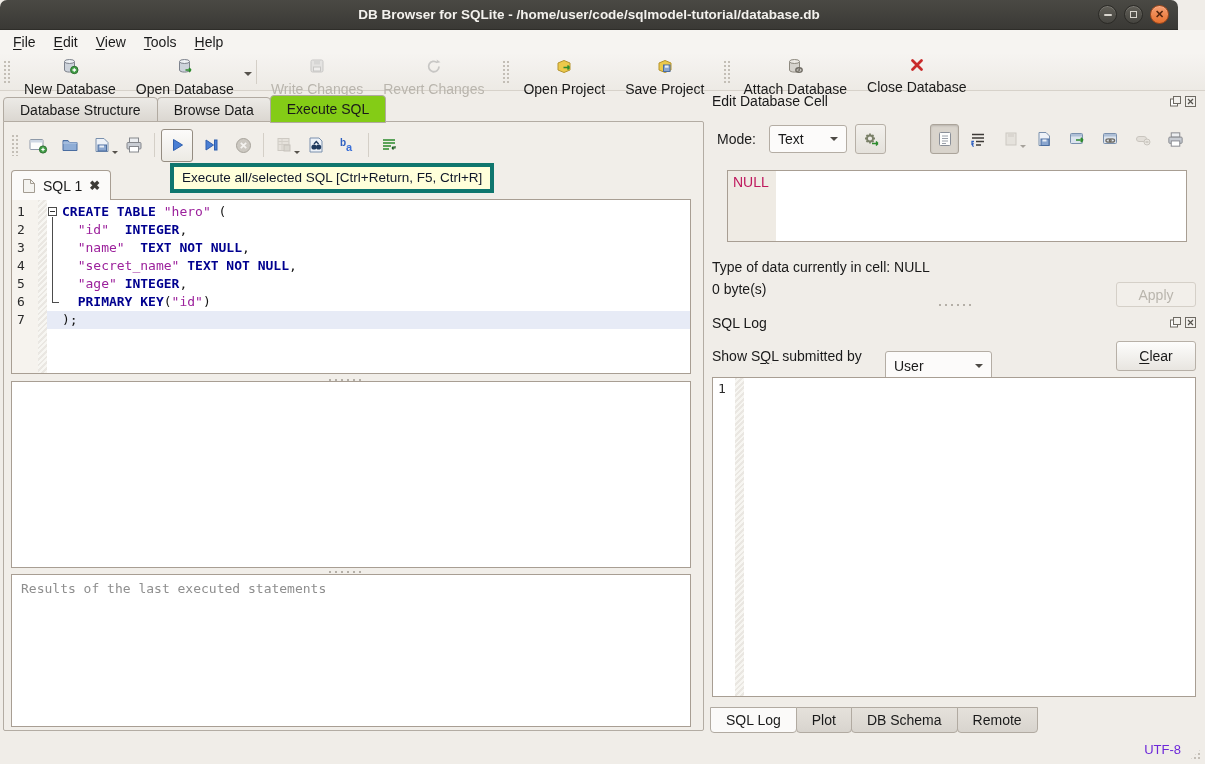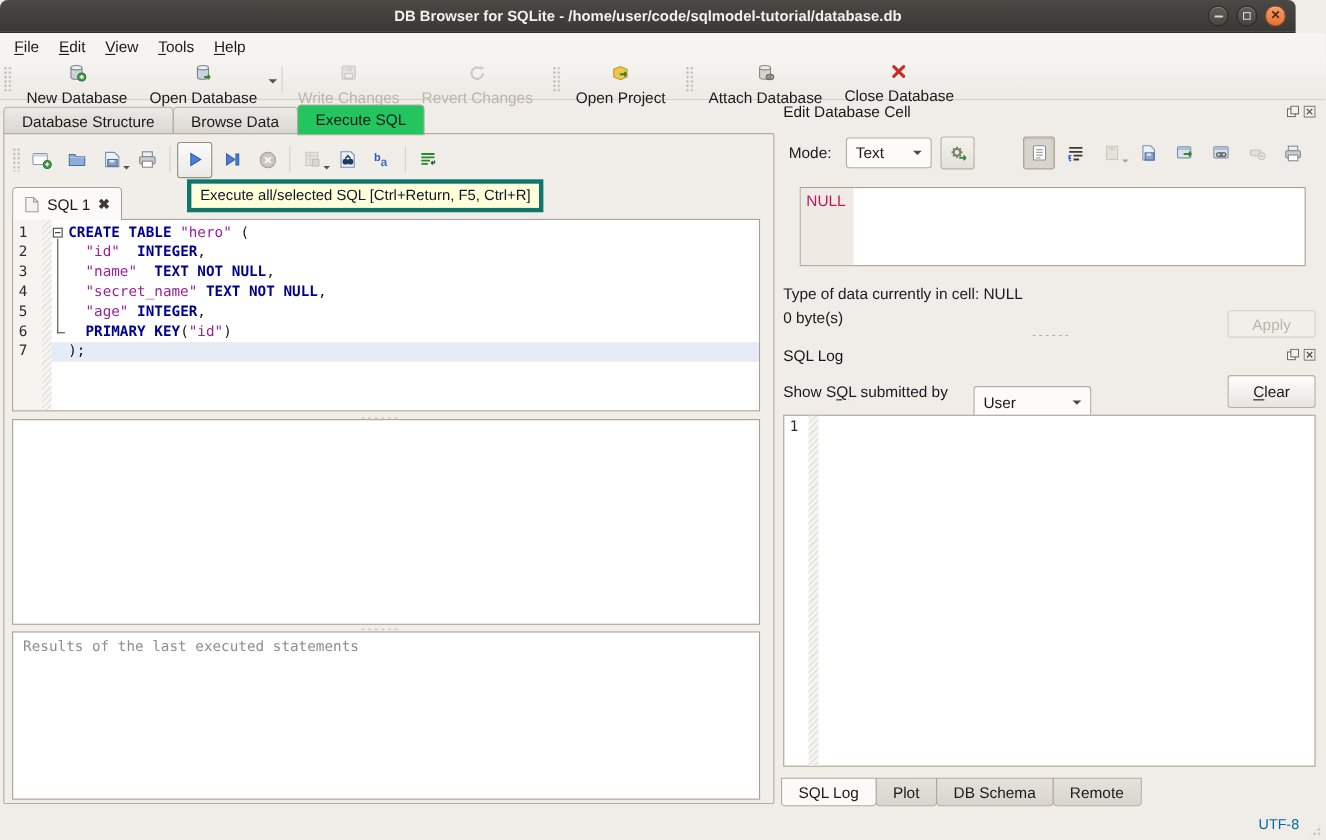--- a/index.html
+++ b/index.html
@@ -56,21 +56,21 @@
   .tb-btn.disabled svg { opacity:.55; filter:grayscale(1); }
   .caret-down { width:0; height:0; border:4px solid transparent; border-top-color:#56524c; margin-top:9px; }
 
   
   .main-tabs { position:absolute; left:3px; top:95px; display:flex; align-items:flex-end; height:27px; }
   .mtab {
     height:25px; padding:0 16px; display:flex; align-items:center;
     background:linear-gradient(#eceae6,#dbd7d1);
     border:1px solid #b1aaa1; border-radius:4px 4px 0 0; margin-right:-1px;
   }
-  .mtab.active { background:#22c55e; height:28px; z-index:3; margin-bottom:-1px; }
+  .mtab.active { background:#84cc16; height:28px; z-index:3; margin-bottom:-1px; }
 
   
   .left-frame {
     position:absolute; left:3px; top:121px; width:701px; height:610px;
     border:1px solid #b3aca3; background:#f1eee9; border-radius:0 2px 2px 2px;
   }
   .sql-toolbar { position:absolute; left:4px; top:5px; height:36px; display:flex; align-items:center; }
   .sicon { width:28px; height:28px; display:flex; align-items:center; justify-content:center; margin:0 2px; position:relative; }
   .sicon.hover-btn { width:32px; height:33px; border:1px solid #958d82; border-radius:3px; background:linear-gradient(#fcfbfa,#eceae4); }
   .sicon .mini-caret { position:absolute; right:-2px; bottom:2px; width:0; height:0; border:3.5px solid transparent; border-top-color:#56524c; }
@@ -160,21 +160,21 @@
     background:repeating-linear-gradient(135deg,#eae7e2 0 2px,#f7f6f2 2px 4px); }
   .sql-log-box .log-num { position:absolute; left:5px; top:3px;
     font-family:"DejaVu Sans Mono",monospace; font-size:13px; color:#2b2b2b; }
 
   .bottom-tabs { position:absolute; left:710px; top:707px; display:flex; align-items:flex-start; }
   .btab { height:26px; padding:0 15px; display:flex; align-items:center;
     background:linear-gradient(#e5e1db,#d8d4ce); border:1px solid #b1aaa1;
     border-radius:0 0 4px 4px; margin-right:-1px; font-size:14px; }
   .btab.active { background:#fbfaf9; z-index:2; }
 
-  .statusbar-enc { position:absolute; right:24px; top:742px; font-size:13px; color:#0369a1; }
+  .statusbar-enc { position:absolute; right:24px; top:742px; font-size:13px; color:#6d28d9; }
   .resize-grip { position:absolute; right:3px; bottom:3px; width:13px; height:13px;
     background-image:radial-gradient(#c3beb6 1px, transparent 1.2px); background-size:4px 4px;
     clip-path:polygon(100% 0, 100% 100%, 0 100%); }
 </style>
 </head>
 <body>
 
 <div class="titlebar">
   <span class="titlebar-title">DB Browser for SQLite - /home/user/code/sqlmodel-tutorial/database.db</span>
   <div class="win-controls">
@@ -253,20 +253,30 @@
   <div class="tb-btn">
     <span>
       <svg width="18" height="18" viewBox="0 0 18 18">
           <path d="M3 6l6-2.5L15 6v7l-6 2.5L3 13z" fill="#ecc94b" stroke="#b5942e"></path>
           <path d="M8.5 10.5h6m0 0l-2-2m2 2l-2 2" stroke="#2e8b2e" stroke-width="1.6" fill="none"></path>
         </svg>
     </span>
     <span>Open Project</span>
   </div>
 
+  <div class="tb-btn">
+    <span>
+      <svg width="18" height="18" viewBox="0 0 18 18">
+          <path d="M3 6l6-2.5L15 6v7l-6 2.5L3 13z" fill="#ecc94b" stroke="#b5942e"></path>
+          <rect x="7.5" y="8" width="6.5" height="6.5" fill="#8aa6cf" stroke="#4a6da0"></rect>
+          <rect x="9" y="8.5" width="3.5" height="2.2" fill="#e8eef6"></rect>
+        </svg>
+    </span>
+    <span>Save Project</span>
+  </div>
 
   <div class="tb-grip" style="margin-left:8px;"></div>
 
   <div class="tb-btn">
     <span>
       <svg width="18" height="18" viewBox="0 0 18 18">
           <path d="M3.5 4.5v8.5c0 1.3 2.3 2.1 5 2.1s5-.8 5-2.1V4.5" fill="#d6d3cd" stroke="#8d897f"></path>
           <ellipse cx="8.5" cy="4.5" rx="5" ry="2" fill="#ece9e4" stroke="#8d897f"></ellipse>
           <ellipse cx="13" cy="13" rx="3.2" ry="2.2" fill="none" stroke="#6f6b63" stroke-width="1.4"></ellipse>
           <path d="M11.5 13h3" stroke="#6f6b63" stroke-width="1.2"></path>

